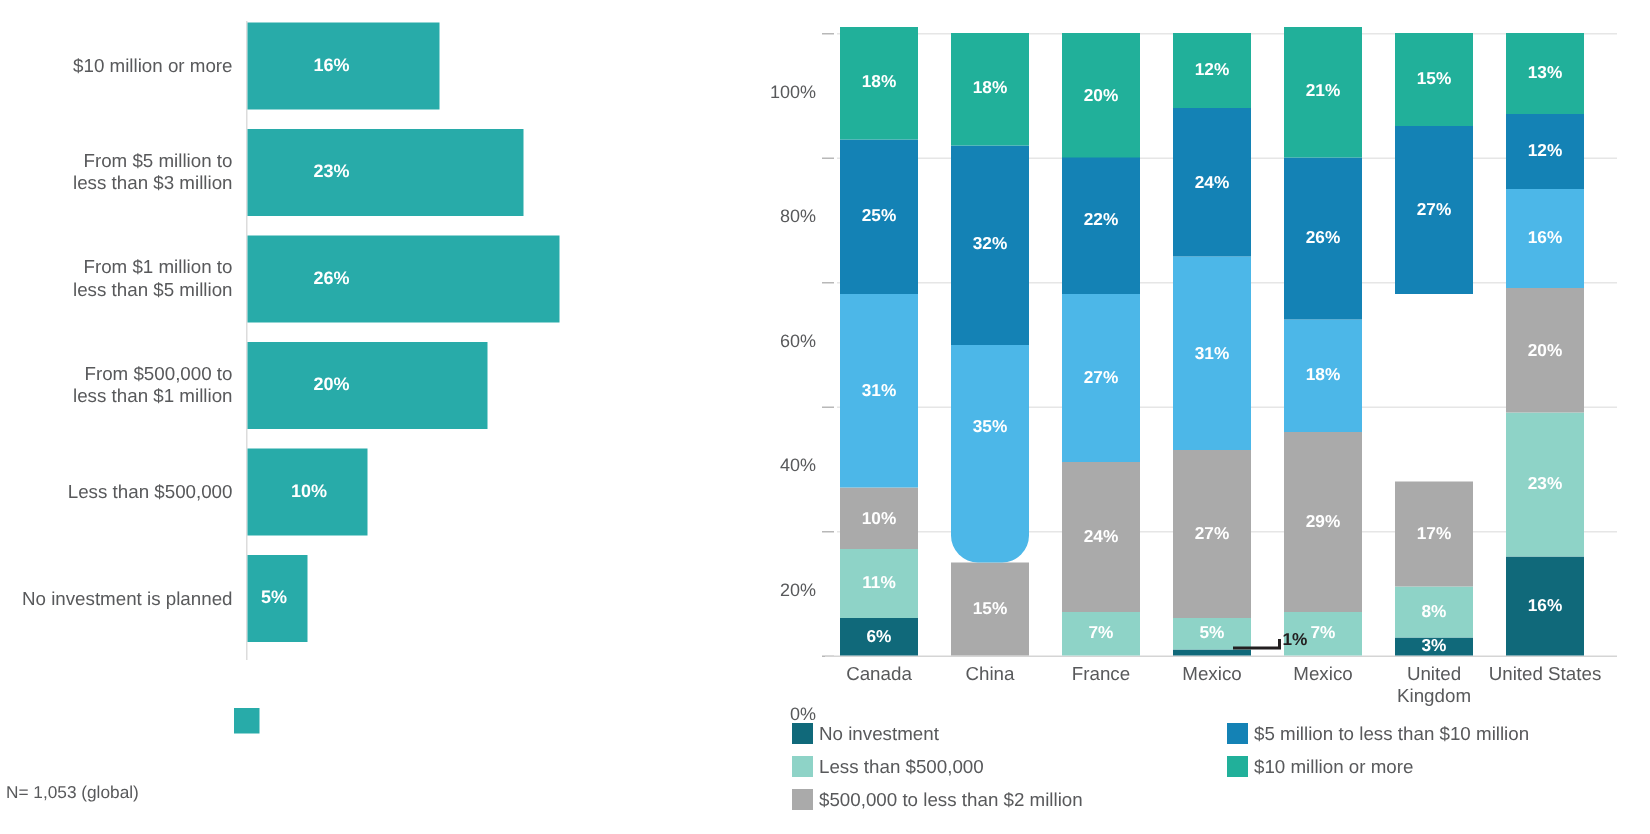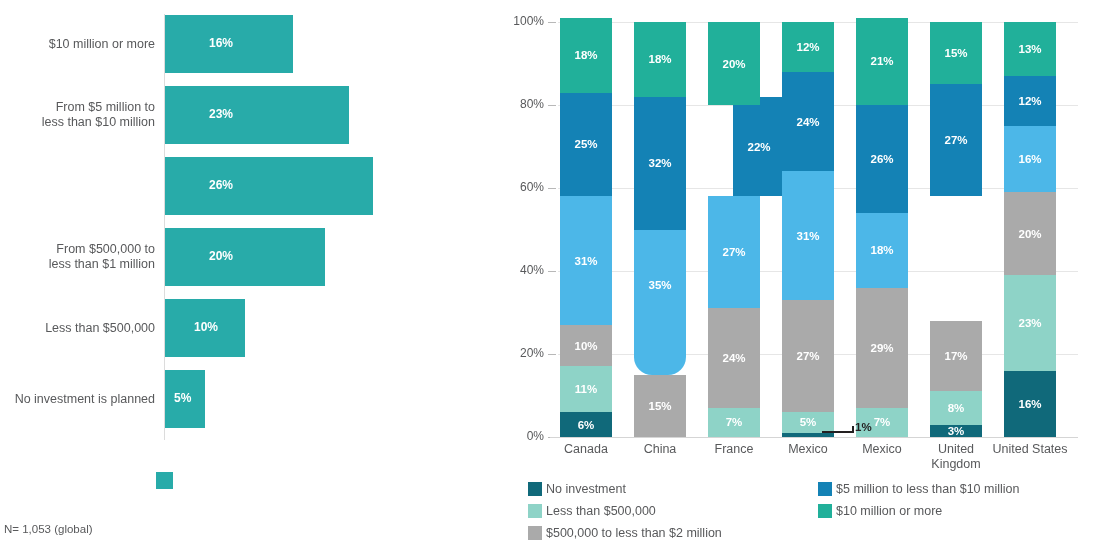--- a/index.html
+++ b/index.html
@@ -14,21 +14,21 @@
   .lc-bar{position:absolute;left:165px;background:#28aba9;height:58px;top:1px;}
   .lc-barval{position:absolute;top:0;height:58px;display:flex;align-items:center;font-size:12px;font-weight:bold;color:#ffffff;}
   .lc-legend{position:absolute;left:156px;top:470px;display:flex;align-items:flex-start;gap:9px;}
   .lc-swatch{width:17px;height:17px;background:#28aba9;margin-top:2px;flex:none;}
   .lc-legend-text{font-size:12.5px;line-height:15px;color:#58595b;}
   .lc-note{position:absolute;left:4px;top:523px;font-size:11.5px;color:#58595b;}
 
   
   #right-chart{position:absolute;left:470px;top:0;width:630px;height:556px;}
   .rc-grid{position:absolute;left:0;width:520px;height:1px;background:#e6e6e6;}
-  .rc-ytick-lbl{position:absolute;right:548px;font-size:12px;color:#58595b;text-align:right;white-space:nowrap;transform:translateY(-8px);}
+  .rc-ytick-lbl{position:absolute;right:548px;font-size:12px;color:#58595b;text-align:right;white-space:nowrap;transform:translateY(-8px);margin-top:40px;}
   .rc-tick-dash{position:absolute;width:8px;height:1px;background:#b8b8b8;}
   .rc-baseline{position:absolute;left:80px;top:437px;width:528px;height:1px;background:#d5d5d5;}
   .rc-col{position:absolute;bottom:0;width:52px;}
   .rc-seg{position:absolute;left:0;width:100%;display:flex;align-items:center;justify-content:center;}
   .rc-seg span{font-size:11.5px;font-weight:bold;color:#ffffff;}
   .rc-xlabel{position:absolute;top:442px;width:86px;text-align:center;font-size:12.5px;line-height:15px;color:#58595b;}
   .rc-callout{position:absolute;font-size:11.5px;font-weight:bold;color:#231f20;}
   .rc-callout-line{position:absolute;background:#231f20;}
 
   .rc-legend{position:absolute;left:58px;top:479px;width:572px;}
@@ -51,27 +51,33 @@
               <div>$10 million or more</div>
             </div>
           </div>
           <div class="lc-bar" style="width: 128px; background: rgb(40, 171, 169);"></div>
           <div class="lc-barval" style="left: 209px;">16%</div>
         </div>
         <div class="lc-row" style="top: 85px;">
           <div class="lc-label">
             <div>
               <div>From $5 million to</div>
-              <div>less than $10 million</div>
+              <div>less than $3 million</div>
             </div>
           </div>
           <div class="lc-bar" style="width: 184px; background: rgb(40, 171, 169);"></div>
           <div class="lc-barval" style="left: 209px;">23%</div>
         </div>
         <div class="lc-row" style="top: 156px;">
+          <div class="lc-label">
+            <div>
+              <div>From $1 million to</div>
+              <div>less than $5 million</div>
+            </div>
+          </div>
           <div class="lc-bar" style="width: 208px; background: rgb(40, 171, 169);"></div>
           <div class="lc-barval" style="left: 209px;">26%</div>
         </div>
         <div class="lc-row" style="top: 227px;">
           <div class="lc-label">
             <div>
               <div>From $500,000 to</div>
               <div>less than $1 million</div>
             </div>
           </div>
@@ -166,21 +172,21 @@
         <div class="rc-col" style="left: 238px; bottom: 119px; height: 415px;">
           <div class="rc-seg" style="background: rgb(142, 211, 199); height: 29.05px; bottom: 0px; top: auto;">
             <span>7%</span>
           </div>
           <div class="rc-seg" style="background: rgb(170, 170, 170); height: 99.6px; bottom: 29.05px; top: auto;">
             <span>24%</span>
           </div>
           <div class="rc-seg" style="background: rgb(76, 183, 232); height: 112.05px; bottom: 128.65px; top: auto;">
             <span>27%</span>
           </div>
-          <div class="rc-seg" style="background: rgb(20, 130, 181); height: 99px; bottom: 240.7px; top: auto; margin-left: 25px;">
+          <div class="rc-seg" style="background: rgb(20, 130, 181); height: 99px; bottom: 240.7px; top: auto;">
             <span>22%</span>
           </div>
           <div class="rc-seg" style="background: rgb(33, 176, 154); height: 83px; bottom: 332px; top: auto;">
             <span>20%</span>
           </div>
         </div>
         <div class="rc-col" style="left: 312px; bottom: 119px; height: 415px;">
           <div class="rc-seg" style="background: rgb(16, 105, 122); height: 4.15px; bottom: 0px; top: auto;">
             <span></span>
           </div>

